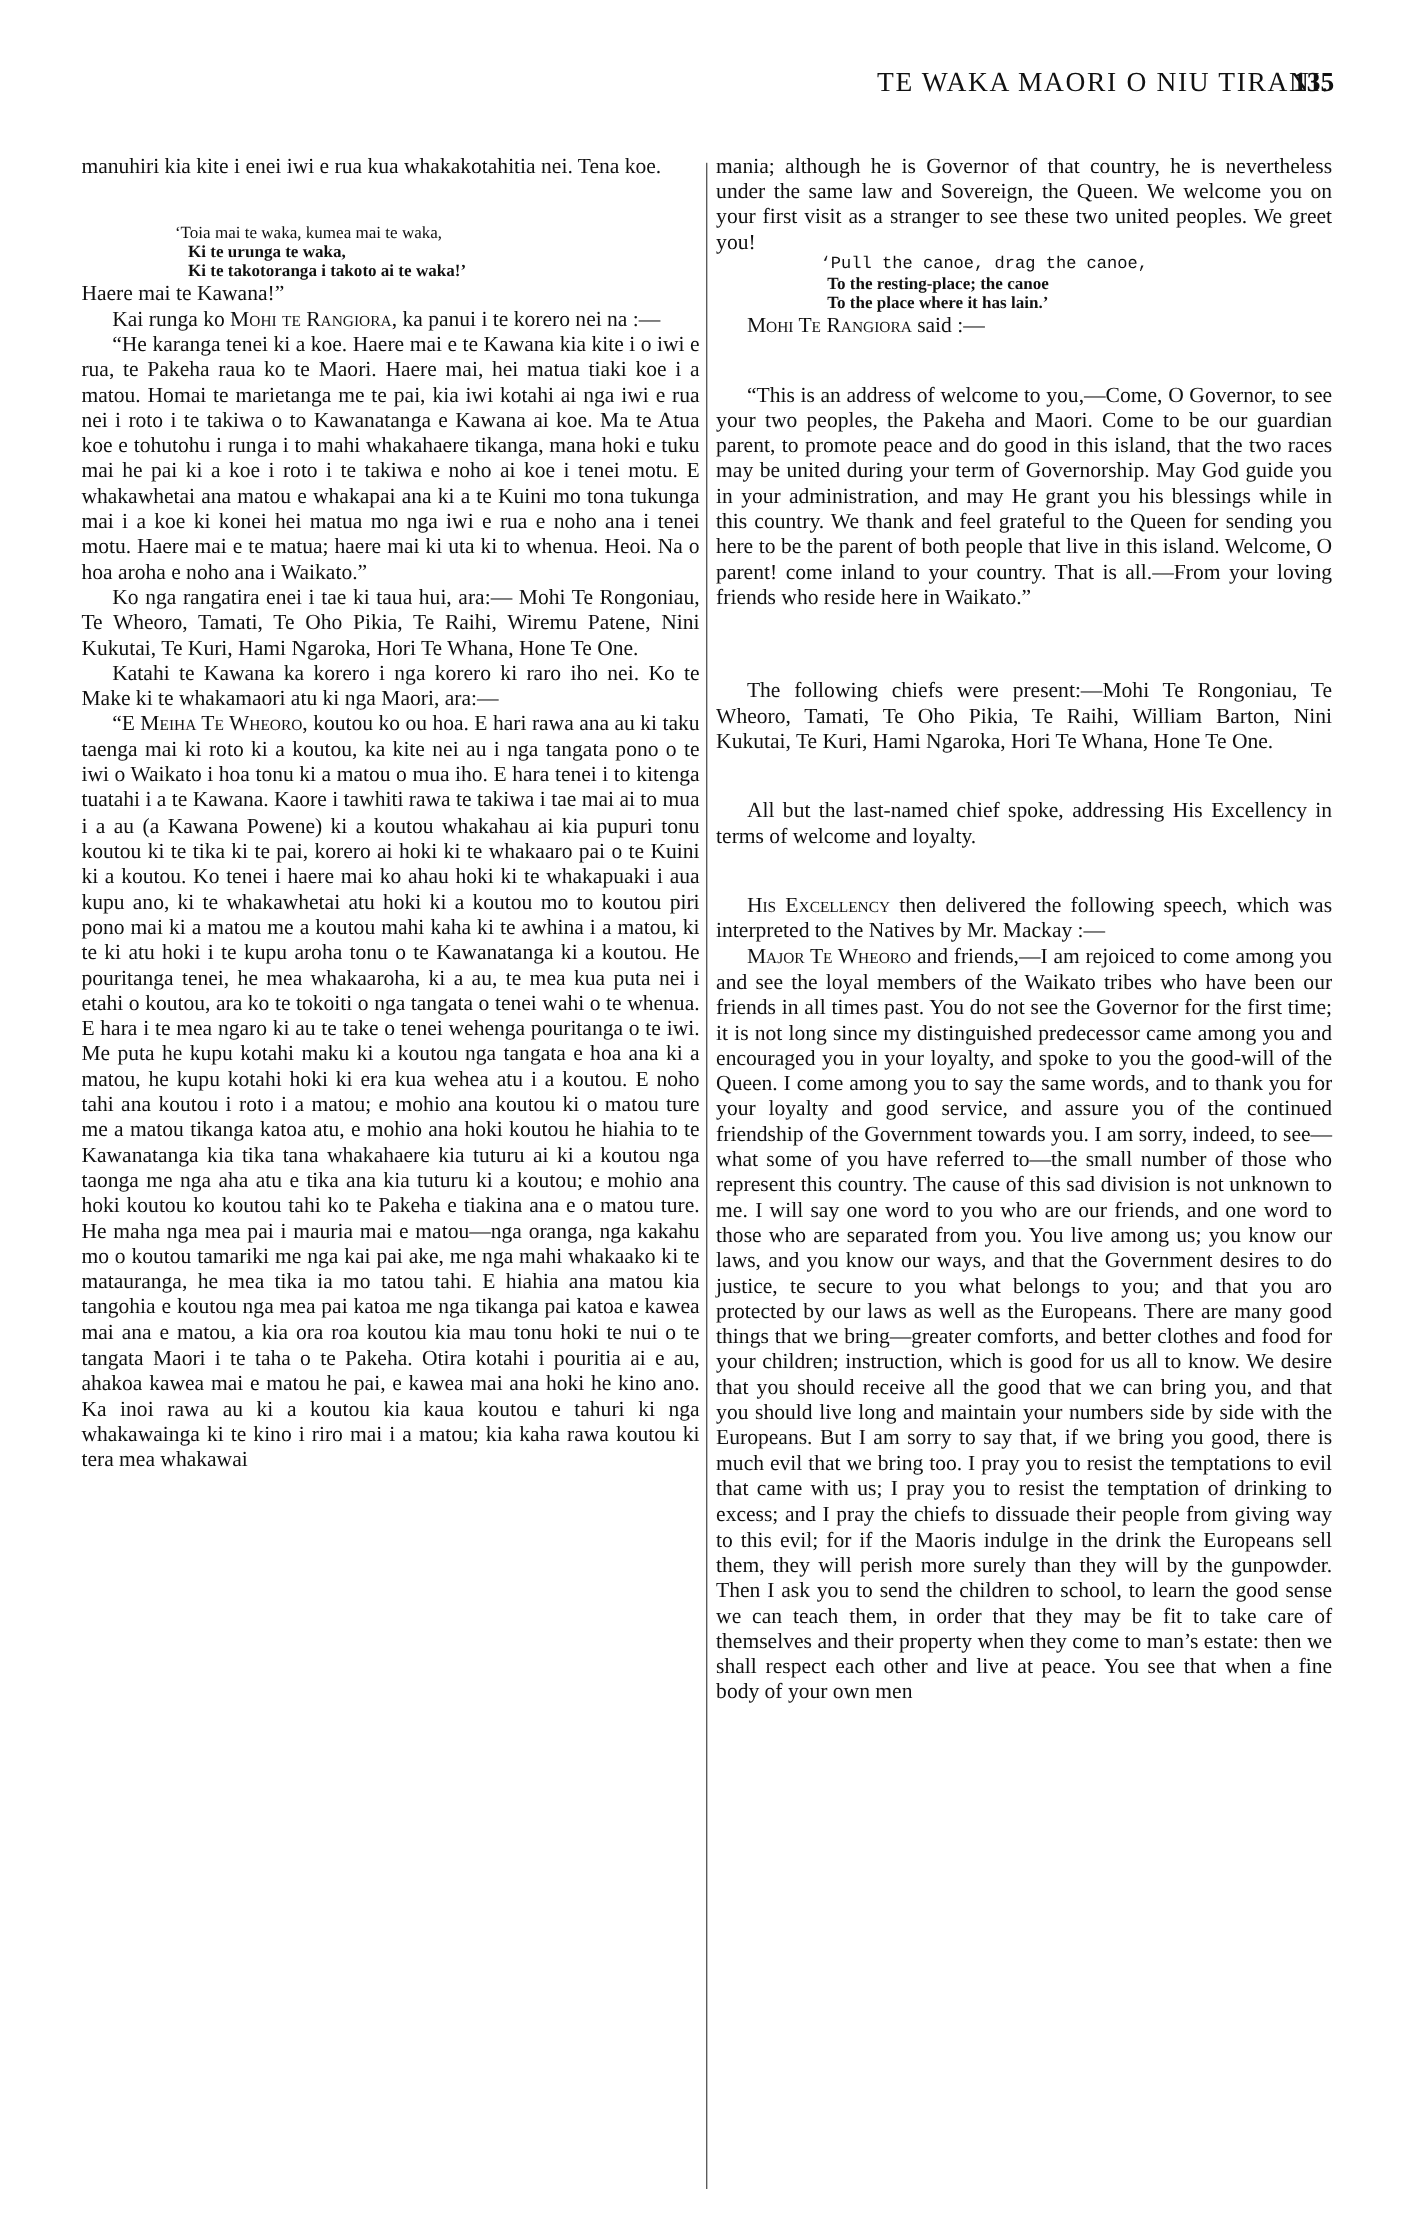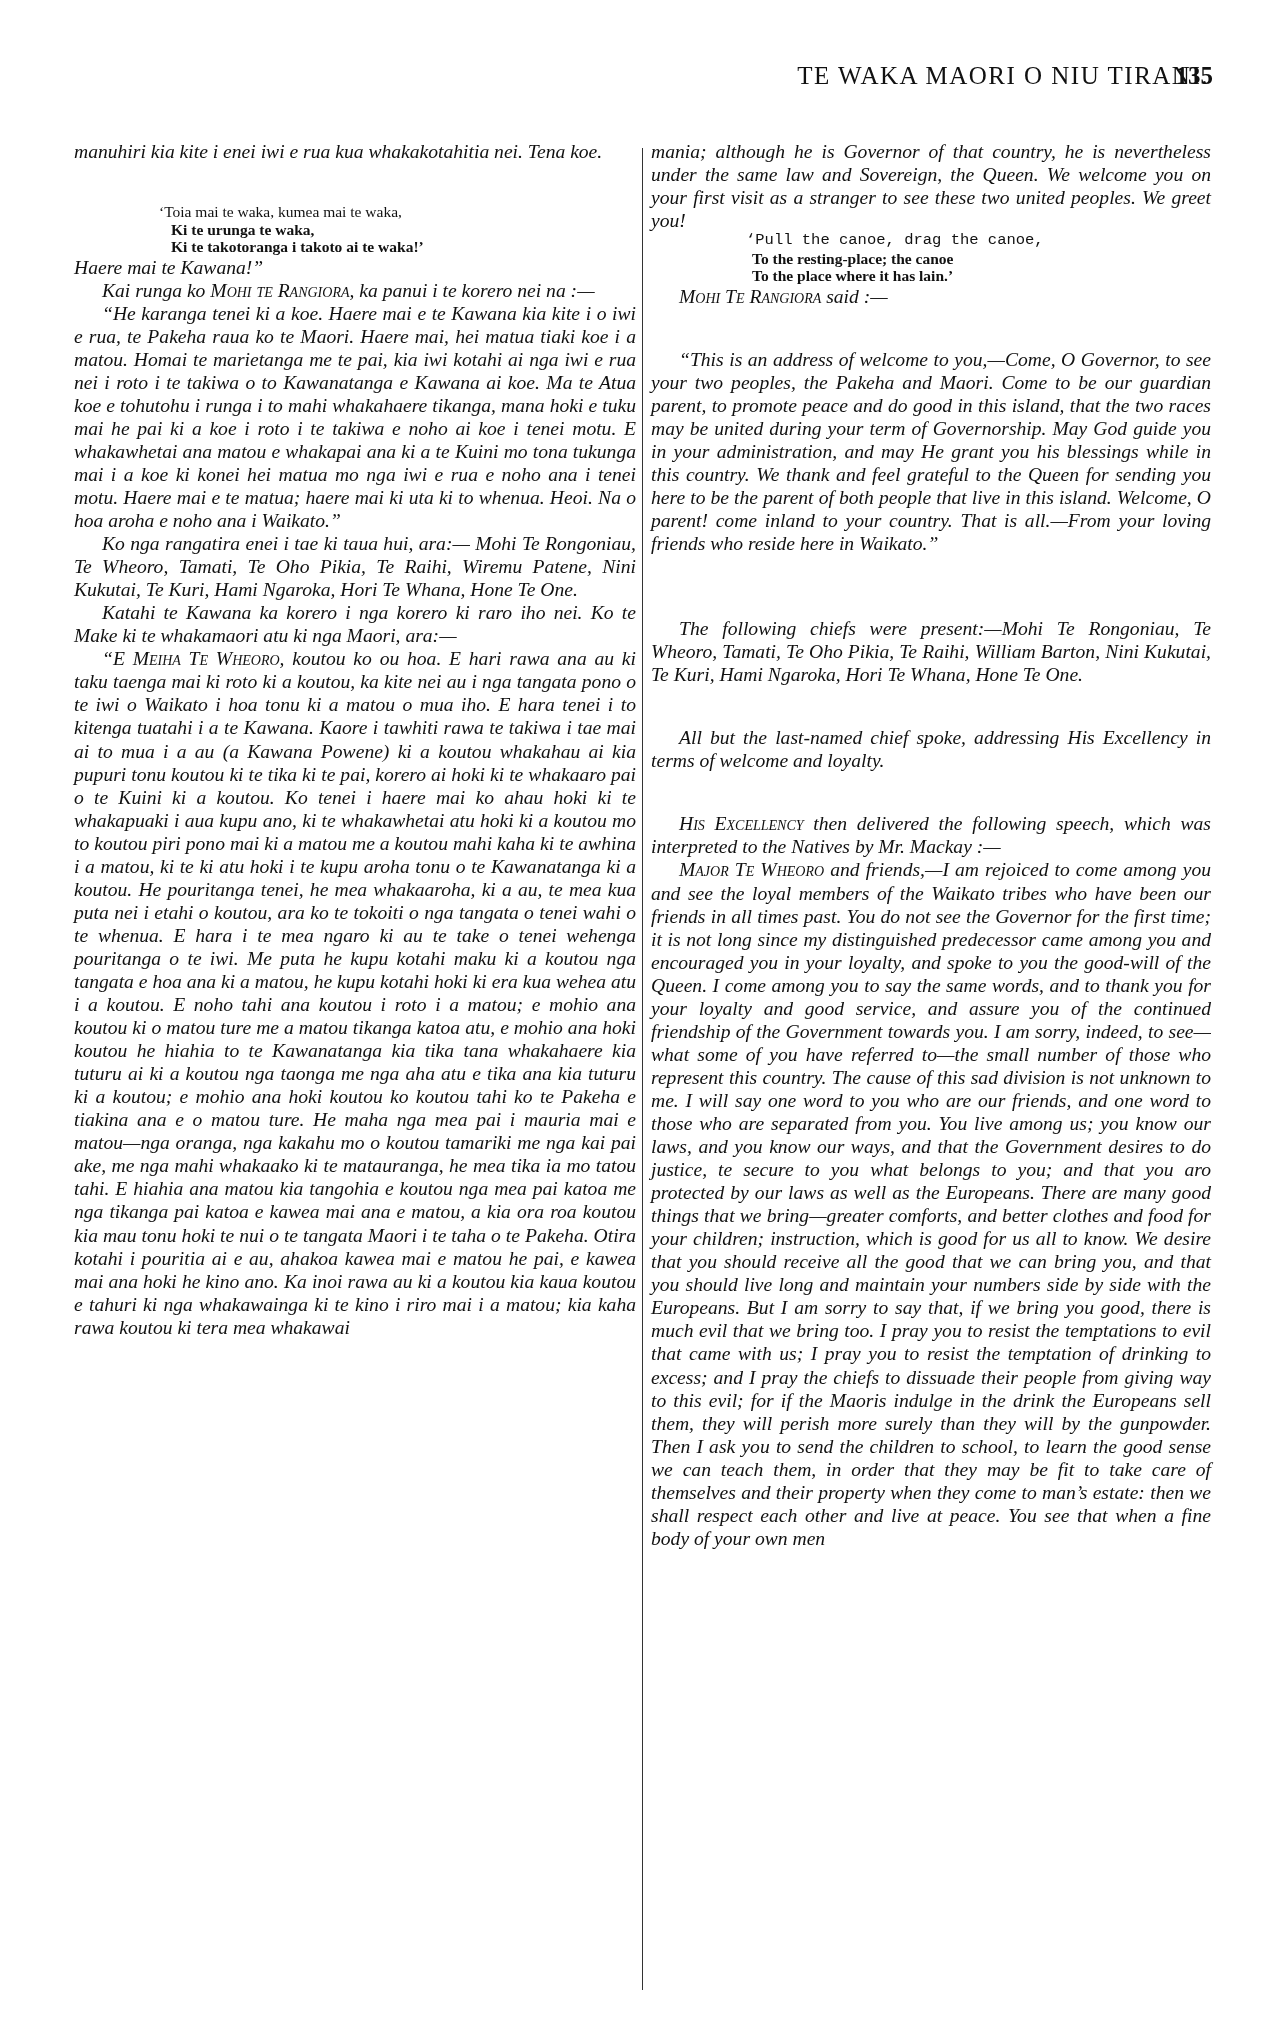--- a/index.html
+++ b/index.html
@@ -9,21 +9,21 @@
   .running-title { position: absolute; left: 0; right: 4px; text-align: right; top: 0;
                    font-family: "Liberation Serif", serif; font-size: 25px; letter-spacing: 1.5px; }
   .page-number { position: absolute; right: 0; top: 0; font-family: "Liberation Serif", serif;
                  font-size: 25px; font-weight: bold; }
   .col { position: absolute; top: 140px; width: 562px;
          font-family: "Liberation Serif", serif; font-size: 19.6px; line-height: 23.05px;
          text-align: justify; hyphens: manual; }
   .col-left { left: 74px; }
   .col-right { left: 651px; width: 560px; }
   .divider { position: absolute; left: 642px; top: 148px; width: 1px; height: 1842px; background: #333; }
-  .p { margin: 0; font-style: italic; }
+  .p { margin: 0; }
   .indent { text-indent: 28px; }
   .sc { font-variant: small-caps; }
   .verse { font-size: 15.5px; line-height: 17.5px; margin: 0; }
   .verse .v1 { padding-left: 85px; }
   .verse .vn { padding-left: 97px; font-weight: bold; }
   .verse-r .v1 { padding-left: 95px; font-family: Liberation Mono, monospace; }
   .verse-r .vn { padding-left: 101px; }
   .gap-m { height: 40px; }
   .gap-l { height: 62px; }
 </style>

